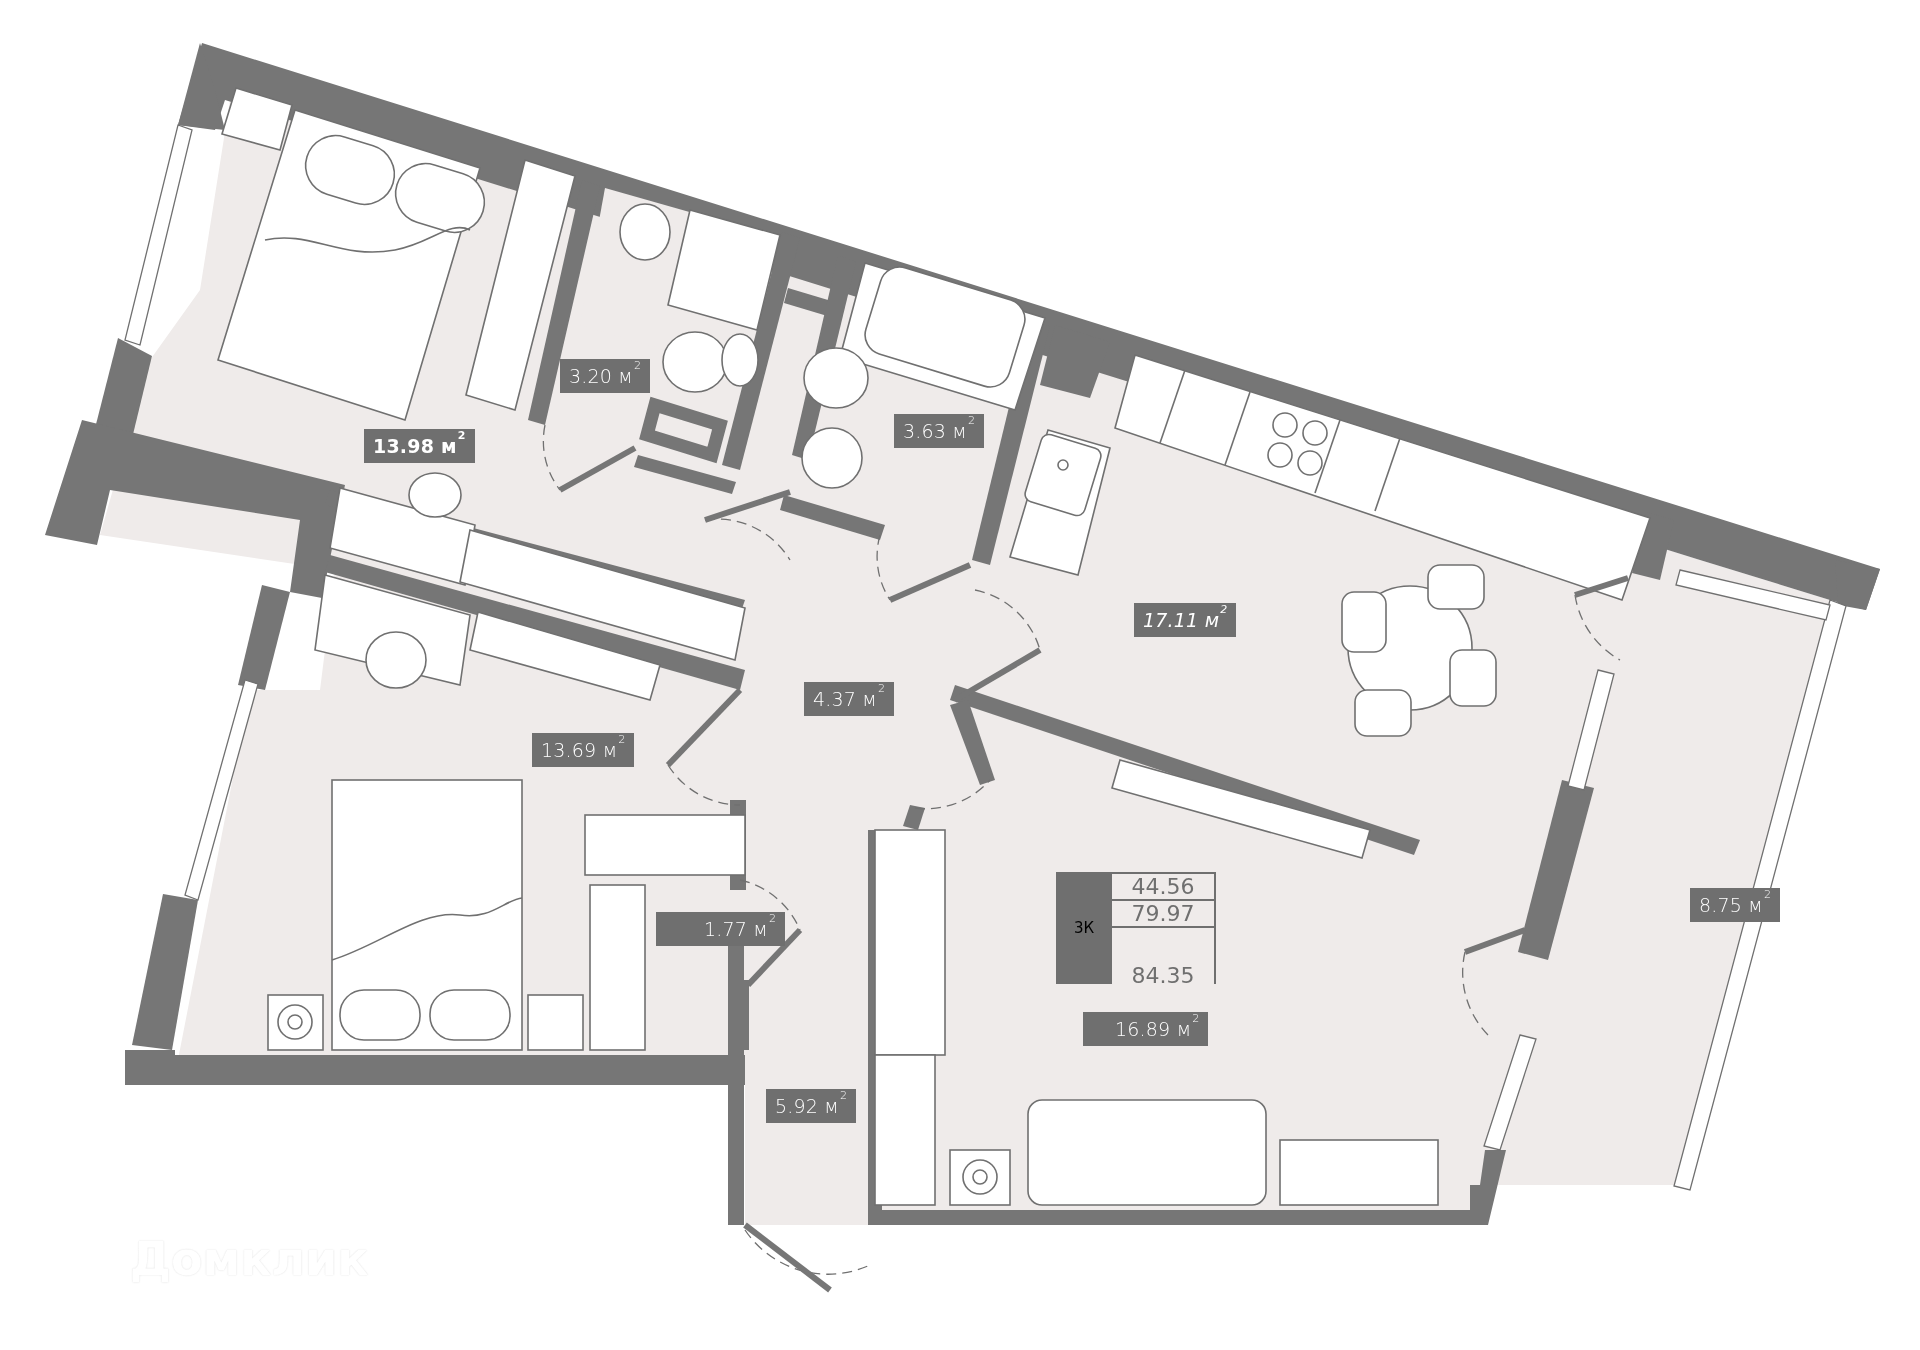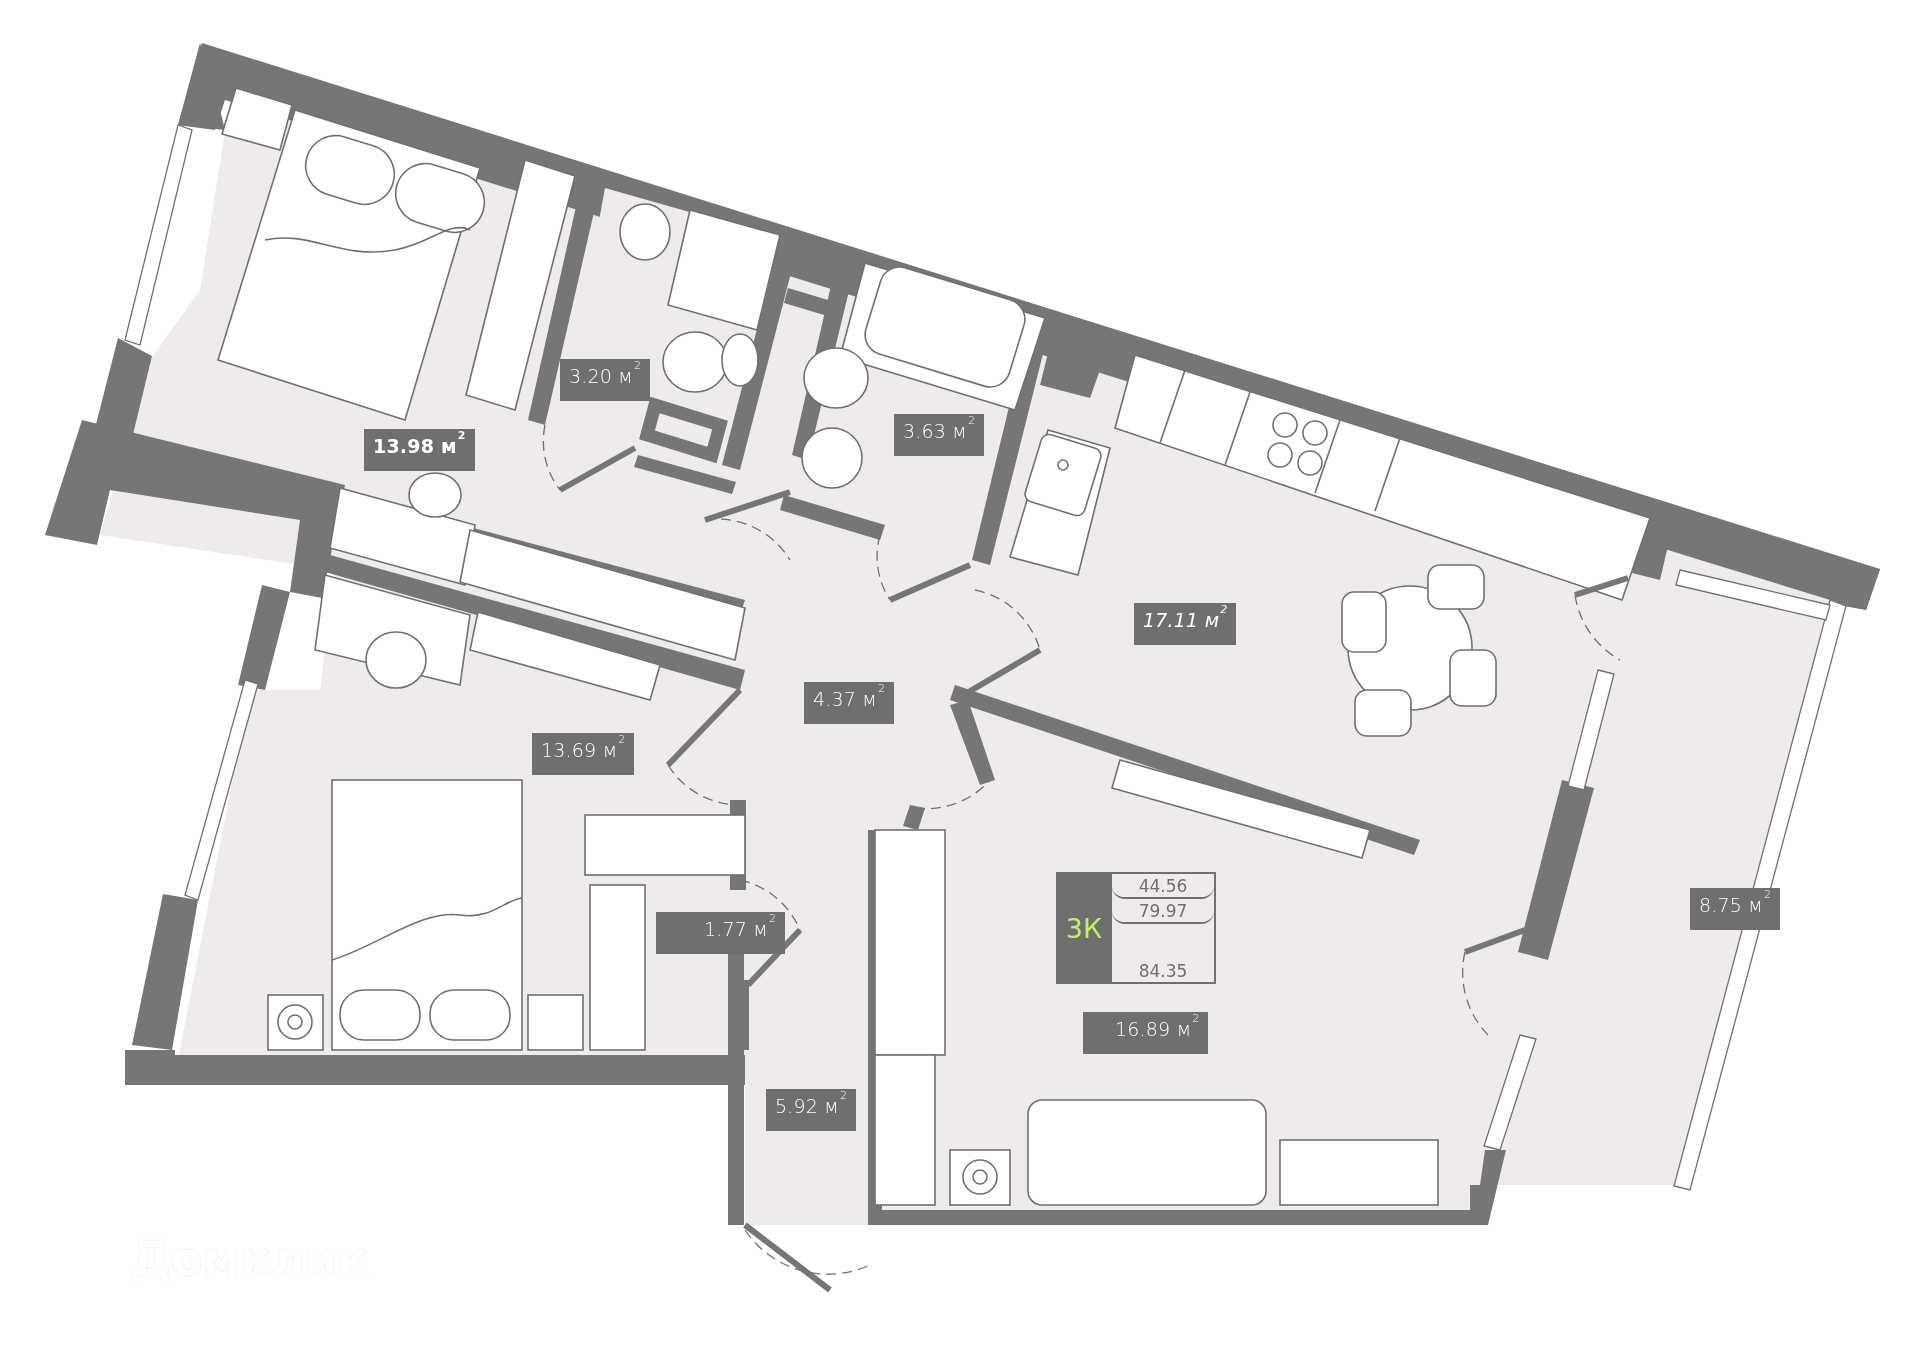--- a/index.html
+++ b/index.html
@@ -1,28 +1,28 @@
 <!DOCTYPE html>
 <html><head>
 <meta charset="utf-8">
 <style>
   html, body { margin: 0; padding: 0; background: #ffffff; }
   body { width: 1920px; height: 1350px; position: relative; overflow: hidden; font-family: "DejaVu Sans", sans-serif; }
   #plan { position: absolute; left: 0; top: 0; width: 1920px; height: 1350px; }
   .area-label {
     position: absolute; background: #6f6f6f; color: #ffffff;
     font-family: "DejaVu Sans", sans-serif; font-weight: 300;
-    font-size: 19px; line-height: 34px; height: 42px; padding: 0 9px;
+    font-size: 19px; line-height: 34px; height: 34px; padding: 0 9px;
     white-space: nowrap; letter-spacing: 0.2px;
   }
   .area-label sup { font-size: 11px; vertical-align: top; line-height: 14px; margin-left: 1px; }
   .info-box { position: absolute; left: 1056px; top: 872px; width: 160px; height: 112px; display: flex; }
-  .info-type { width: 56px; background: #6f6f6f; color: #bef264; display: flex; align-items: center; justify-content: center; font-size: 27px; font-family: "DejaVu Sans", sans-serif; }
+  .info-type { width: 56px; background: #6f6f6f; color: #000000; display: flex; align-items: center; justify-content: center; font-size: 15px; font-family: "DejaVu Sans", sans-serif; }
   .info-values { flex: 1; display: flex; flex-direction: column; border: 2px solid #6f6f6f; border-left: none; }
-  .info-value { flex: 1; display: flex; align-items: center; justify-content: center; color: #6f6f6f; font-size: 17px; background: #efebea; border-bottom: 2px solid #6f6f6f; border-radius: 14px; }
+  .info-value { flex: 1; display: flex; align-items: center; justify-content: center; color: #6f6f6f; font-size: 22px; background: #efebea; border-bottom: 2px solid #6f6f6f; }
   .info-value:last-child { border-bottom: none; margin-top: 35px; }
   .watermark { position: absolute; left: 80px; top: 1232px; display: flex; align-items: center; color: #ffffff; font-size: 46px; font-weight: bold; opacity: 0.85; font-family: "DejaVu Sans", sans-serif; text-shadow: 0 0 1px #e4e4e4, 0 0 2px #e0e0e0; }
   .watermark .house { width: 40px; height: 44px; margin-right: 10px; }
 </style>
 </head>
 <body>
 
 <svg id="plan" viewBox="0 0 1920 1350" xmlns="http://www.w3.org/2000/svg">
 
   <g>

